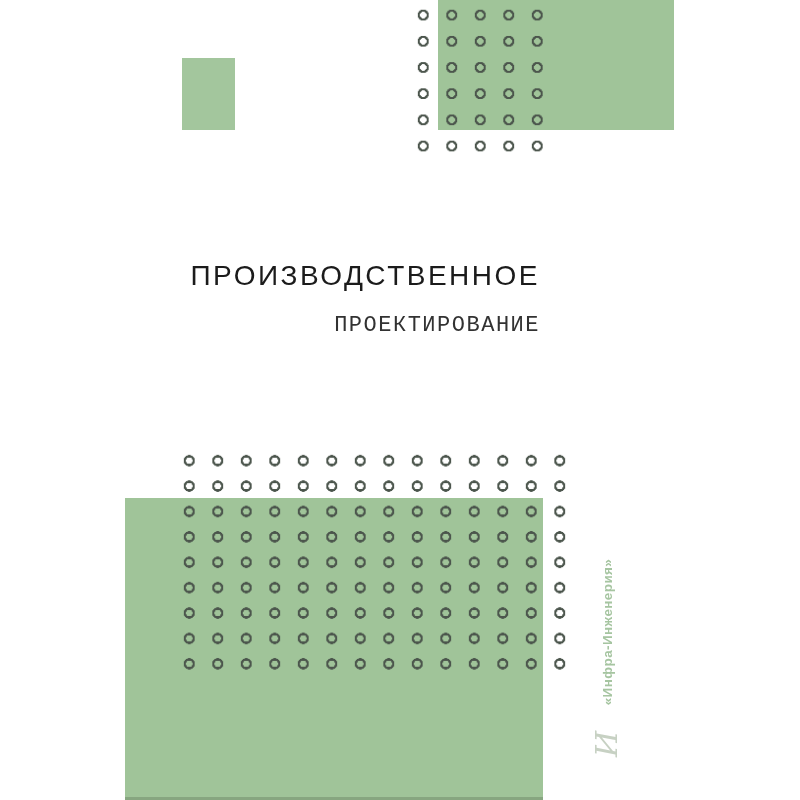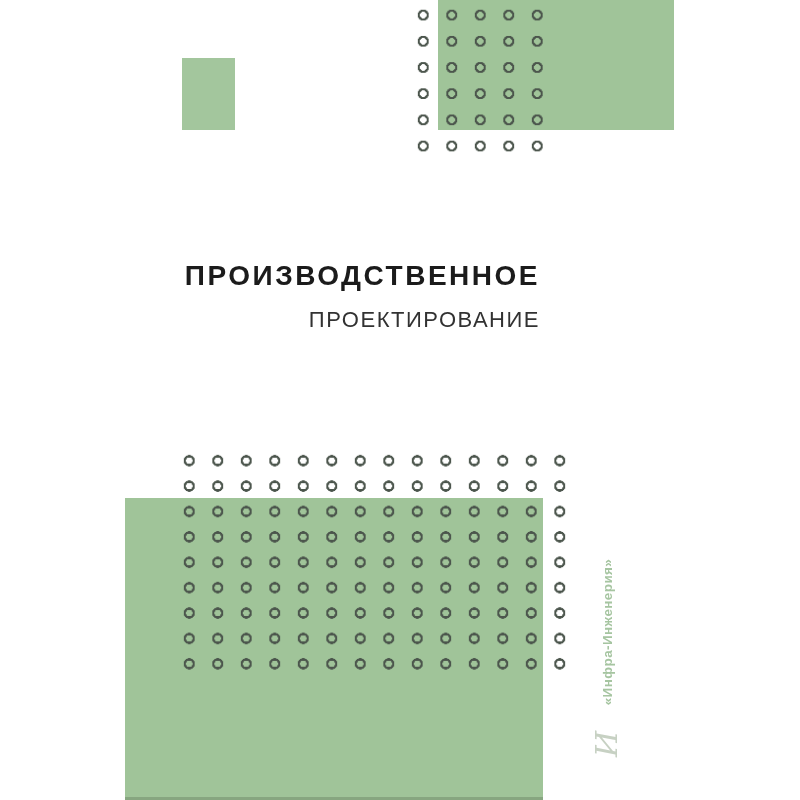--- a/index.html
+++ b/index.html
@@ -60,25 +60,25 @@
     position: absolute;
     top: 258px;
     right: 260px;
     text-align: right;
     z-index: 3;
     white-space: nowrap;
   }
   .title-line {
     font-size: 28px;
     line-height: 36px;
-    font-weight: bold;
+    font-weight: normal;
     letter-spacing: 2.5px;
     color: #1b1b1b;
   }
-  .subtitle-block { margin-top: 12px; }
+  .subtitle-block { margin-top: 18px; font-family: Liberation Mono, monospace; }
   .subtitle-line {
     font-size: 22px;
     line-height: 28px;
     font-weight: normal;
     letter-spacing: 1.5px;
     color: #323232;
   }
 
   
   .publisher-vertical {

